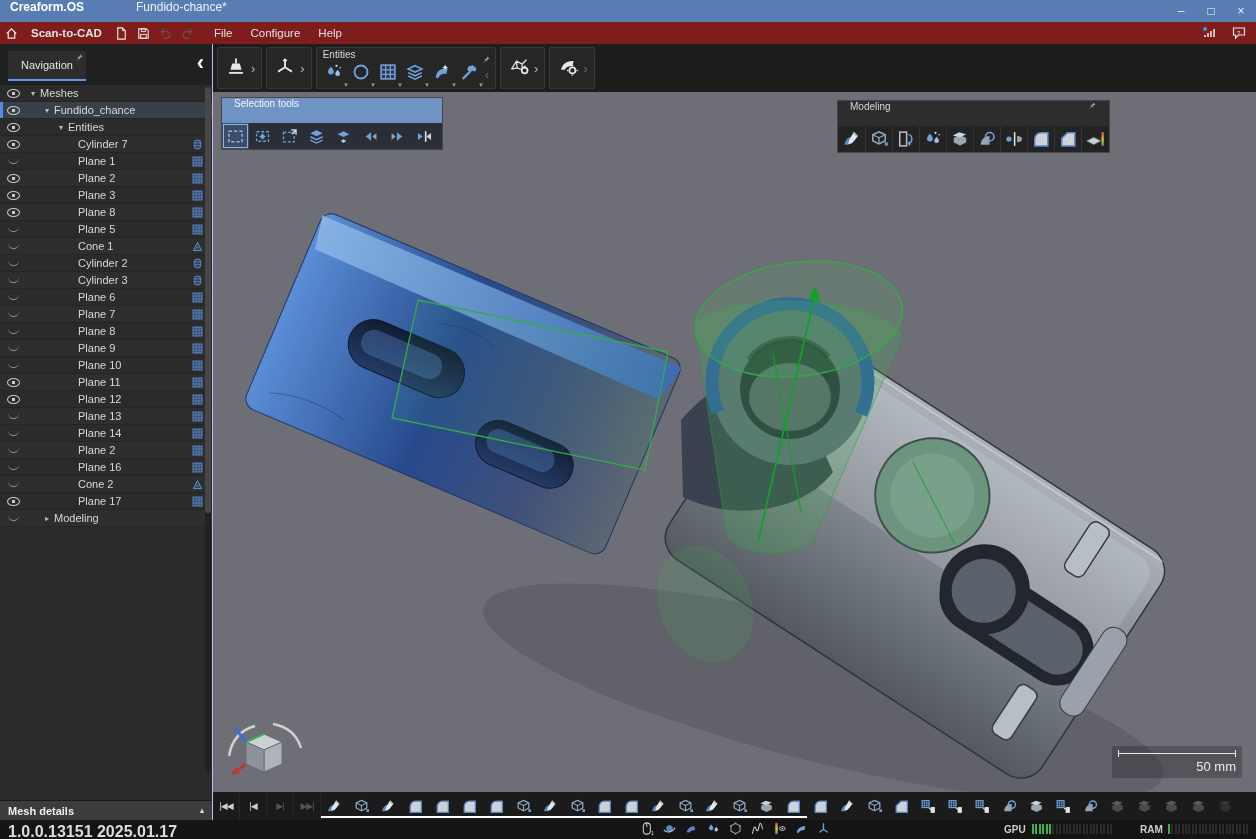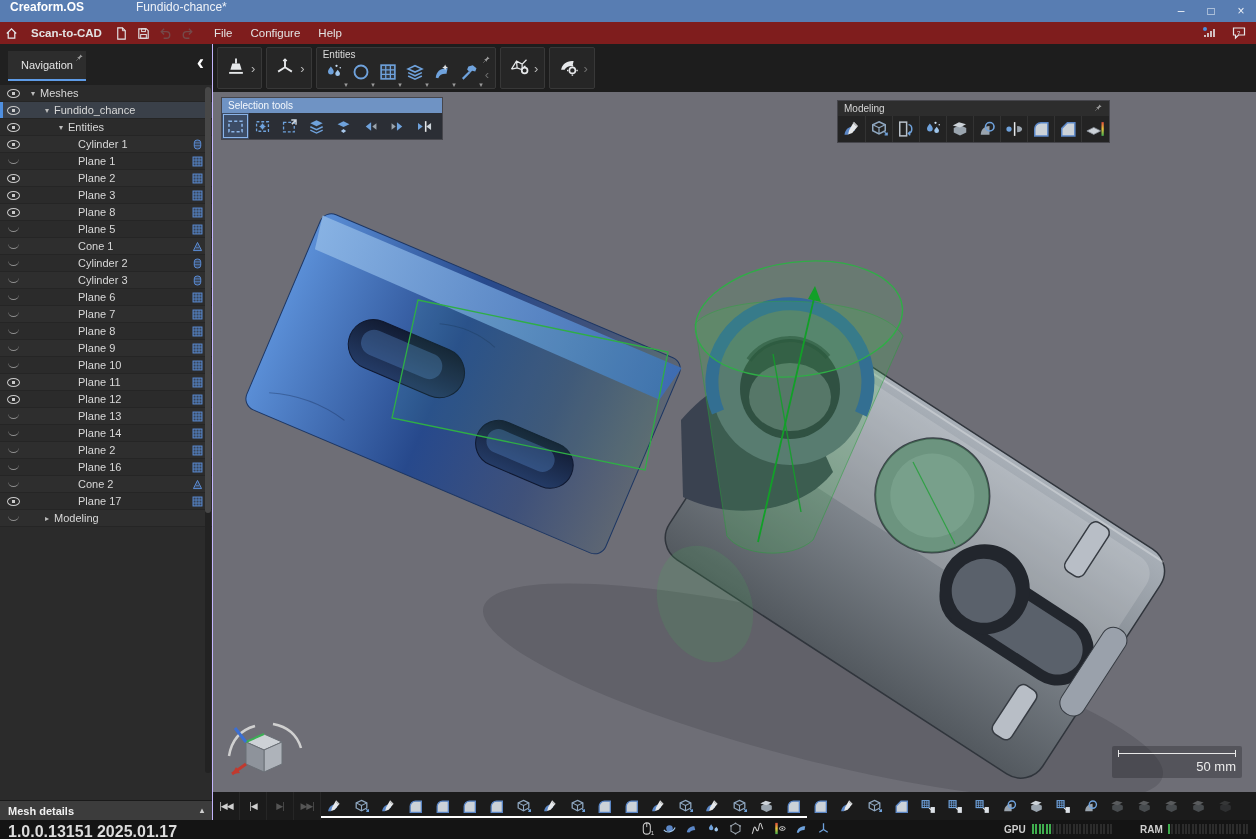--- a/index.html
+++ b/index.html
@@ -59,21 +59,21 @@
   .tb-grouppin{position:absolute;top:2px;right:4px;width:9px;height:9px}
   .tb-grouppin svg{width:9px;height:9px}
   .tb-btn{width:27px;height:27px;display:flex;align-items:center;justify-content:center;position:relative}
   .tb-btn svg{width:20px;height:20px}
   .tb-caret{position:absolute;right:0;bottom:-1px;font-size:7px;color:#9a9a9a}
   .tb-exp{color:#b9b9b9;font-size:13px;margin:0 2px}
   .tb-exp.dim{color:#6e6e6e}
   
   #viewport{height:700px;position:relative;background:var(--vpbg);overflow:hidden}
   .palette{position:absolute;background:#26262b;border:1px solid #46464c}
-  .pal-header{height:15px;font-size:10px;display:flex;align-items:center;padding:0 6px}
+  .pal-header{height:25px;font-size:10px;display:flex;align-items:flex-start;padding:0 12px}
   #seltools{left:8px;top:5px;width:222px}
   #seltools .pal-header{background:var(--selhdr);color:#f4f8fd}
   #seltools .pal-body{display:flex;background:#2b2e35;height:26px}
   .sel-cell{width:27px;height:26px;display:flex;align-items:center;justify-content:center}
   .sel-cell svg{width:19px;height:19px}
   .sel-cell.active{background:#3c4c66;outline:1px solid #8ab4ea;outline-offset:-2px}
   #modelingpal{left:624px;top:8px;width:273px}
   #modelingpal .pal-header{background:#2d2d2d;color:#d6d6d6;justify-content:space-between}
   #modelingpal .pal-body{display:flex;background:#232323;height:26px}
   .mod-cell{width:27px;height:26px;display:flex;align-items:center;justify-content:center;border-left:1px solid #333}
@@ -205,21 +205,21 @@
         </div>
         <div class="trow">
           <span class="eye open"></span>
           <span style="width: 28px; flex: 0 0 auto;"></span>
           <span class="chev">▾</span>
           <span class="tlabel">Entities</span>
         </div>
         <div class="trow odd">
           <span class="eye open"></span>
           <span style="width: 52px; flex: 0 0 auto;"></span>
-          <span class="tlabel">Cylinder 1</span>
+          <span class="tlabel">Cylinder 7</span>
           <span class="ticon">
             <svg viewBox="0 0 16 16">
               <rect x="4" y="2.5" width="8" height="11" rx="3.5" fill="rgba(91,141,214,.25)" stroke="#5b8dd6" stroke-width="1.2"></rect>
               <path d="M4 6h8M4 9.5h8" stroke="#5b8dd6" stroke-width=".9"></path>
             </svg>
           </span>
         </div>
         <div class="trow">
           <span class="eye closed"></span>
           <span style="width: 52px; flex: 0 0 auto;"></span>

